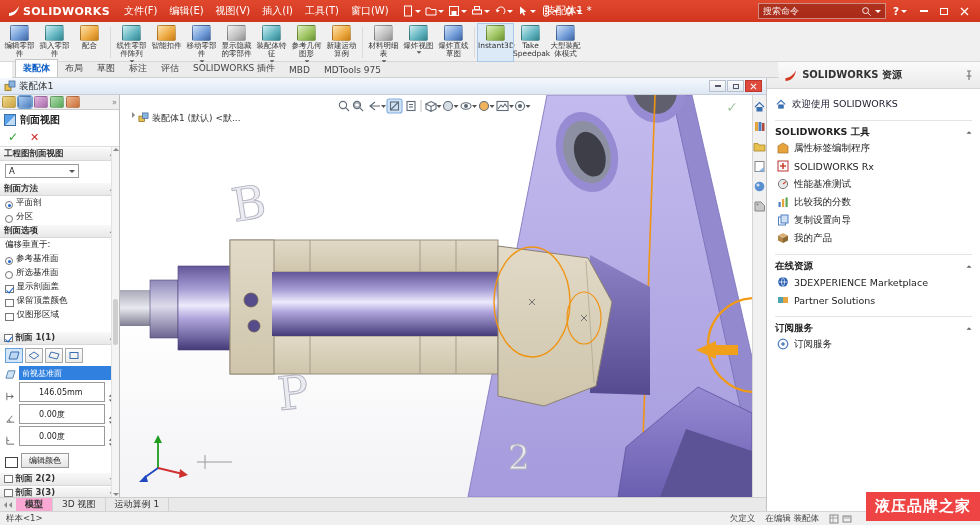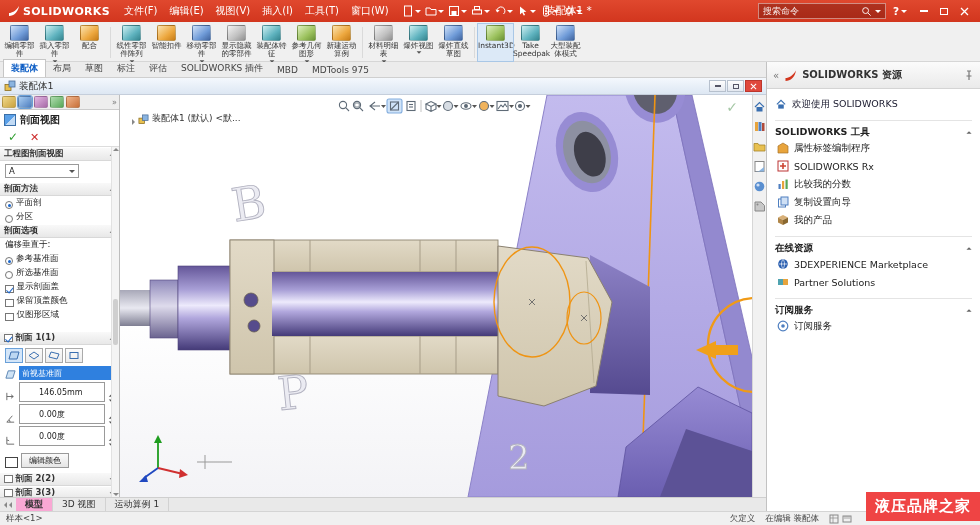--- a/index.html
+++ b/index.html
@@ -37,21 +37,21 @@
 .rbtn .caret{color:#555;margin-top:1px;transform:scale(.8)}
 .rbtn.pressed{background:#dce9f7;outline:1px solid #a9c7e6}
 .rsep{width:1px;background:#dadada;margin:3px 3px}
 .ic-teal{background:linear-gradient(140deg,#cdeff1,#5fb3bf 60%,#35858f)}
 .ic-orange{background:linear-gradient(140deg,#fbe3b0,#eda83f 60%,#c87d18)}
 .ic-blue{background:linear-gradient(140deg,#cfe0f8,#6f9bd8 60%,#41659f)}
 .ic-green{background:linear-gradient(140deg,#def0c0,#9cc25e 60%,#6b9336)}
 .ic-gray{background:linear-gradient(140deg,#f2f2f2,#c0c0c0 60%,#909090)}
 
 
-.tabrow{position:absolute;top:62px;left:0;width:766px;height:16px;background:#ececec;border-bottom:1px solid #cfcfcf;display:flex;align-items:flex-end;padding-left:3px;z-index:20}
+.tabrow{position:absolute;top:62px;left:12px;width:766px;height:16px;background:#ececec;border-bottom:1px solid #cfcfcf;display:flex;align-items:flex-end;padding-left:3px;z-index:20}
 .ctab{font-size:9px;padding:2px 7px;color:#444}
 .ctab.active{background:#fff;border:1px solid #c6c6c6;border-bottom:0;color:#0b5cc4;font-weight:bold}
 
 
 .docbar{position:absolute;top:78px;left:0;width:766px;height:17px;background:linear-gradient(#f4f8fd,#dde7f3);border-bottom:1px solid #c5cedb;display:flex;align-items:center;padding:0 4px;z-index:15}
 .docbar .dtitle{font-size:9.5px;color:#333;margin-left:3px}
 .doc-win{margin-left:auto;display:flex;gap:1px}
 .dwb{width:17px;height:12px;border:1px solid #b6c0cd;background:linear-gradient(#fdfdfd,#e3e8f0);display:flex;align-items:center;justify-content:center}
 .dwb .min{width:6px;height:1.5px;background:#556}
 .dwb .max{width:6px;height:5px;border:1px solid #556}
@@ -86,21 +86,21 @@
 .spin span{transform:scale(.75);color:#555}
 .swatch{width:13px;height:11px;border:1px solid #444;flex:none}
 .btn-small{height:15px;border:1px solid #999;background:linear-gradient(#fafafa,#e6e6e6);font-size:8px;padding:0 7px;display:flex;align-items:center;white-space:nowrap}
 .pm-scroll{position:absolute;right:0;top:52px;bottom:0;width:8px;background:#f4f4f4;border-left:1px solid #e2e2e2;display:flex;flex-direction:column;align-items:center;justify-content:space-between;padding:1px 0;color:#888}
 .pm-thumb{width:5px;height:46px;background:#cfcfcf;border-radius:2px}
 
 
 .viewport{position:absolute;top:95px;left:120px;width:632px;height:402px;background:linear-gradient(#ffffff 55%,#f3f3f6);overflow:hidden;z-index:5}
 .scene{position:absolute;inset:0}
 .hud{position:absolute;top:2px;left:50%;transform:translateX(-50%);background:rgba(255,255,255,.8);border-radius:3px;padding:1px 3px;display:flex;align-items:center}
-.crumb{position:absolute;top:17px;left:12px;display:flex;align-items:flex-end;gap:3px;font-size:9px;color:#333}
+.crumb{position:absolute;top:17px;left:12px;display:flex;align-items:flex-start;gap:3px;font-size:9px;color:#333}
 .crumb .caret-left{transform:rotate(180deg);color:#888}
 .confirm-check{position:absolute;top:4px;right:14px;font-size:14px;color:#95bd95;opacity:.85}
 .plane-letter{fill:#ebebf2;stroke:#b2b2c0;stroke-width:.9;font-family:"DejaVu Serif","Liberation Serif",serif}
 
 
 .pane-strip{position:absolute;top:95px;left:752px;width:14px;height:402px;background:#f1f1f1;border-left:1px solid #d6d6d6;display:flex;flex-direction:column;align-items:center;gap:7px;padding-top:5px;z-index:10}
 .task-pane{position:absolute;top:62px;left:766px;width:214px;height:449px;background:#fff;border-left:1px solid #c2c2c2;z-index:10}
 .tp-header{height:27px;background:linear-gradient(#fbfbfb,#eaeaea);border-bottom:1px solid #d4d4d4;display:flex;align-items:center;gap:5px;padding:0 6px}
 .tp-collapse{color:#777;font-size:10px}
 .tp-title{font-weight:bold;font-size:10px;color:#333}
@@ -721,20 +721,27 @@
     </div>
     <div class="tp-item">
       <svg width="12" height="12" viewBox="0 0 12 12">
           <rect x="1" y="1" width="10" height="10" fill="#fff" stroke="#b33"></rect>
           <path d="M6,3 V9 M3,6 H9" stroke="#c43" stroke-width="1.6"></path>
         </svg>
       <span>SOLIDWORKS Rx</span>
     </div>
     <div class="tp-item">
       <svg width="12" height="12" viewBox="0 0 12 12">
+          <circle cx="6" cy="6" r="4.6" fill="#e8e8e8" stroke="#777"></circle>
+          <line x1="6" y1="6" x2="8.8" y2="3.8" stroke="#c43" stroke-width="1.2"></line>
+        </svg>
+      <span>性能基准测试</span>
+    </div>
+    <div class="tp-item">
+      <svg width="12" height="12" viewBox="0 0 12 12">
           <rect x="1.5" y="6" width="2.2" height="5" fill="#4f7fc0"></rect>
           <rect x="5" y="3" width="2.2" height="8" fill="#e8a43c"></rect>
           <rect x="8.5" y="1.5" width="2.2" height="9.5" fill="#58a858"></rect>
         </svg>
       <span>比较我的分数</span>
     </div>
     <div class="tp-item">
       <svg width="12" height="12" viewBox="0 0 12 12">
           <rect x="1.5" y="3" width="7" height="8" fill="#fff" stroke="#4f7fc0"></rect>
           <rect x="4" y="1" width="7" height="8" fill="#cfe0f5" stroke="#4f7fc0"></rect>

